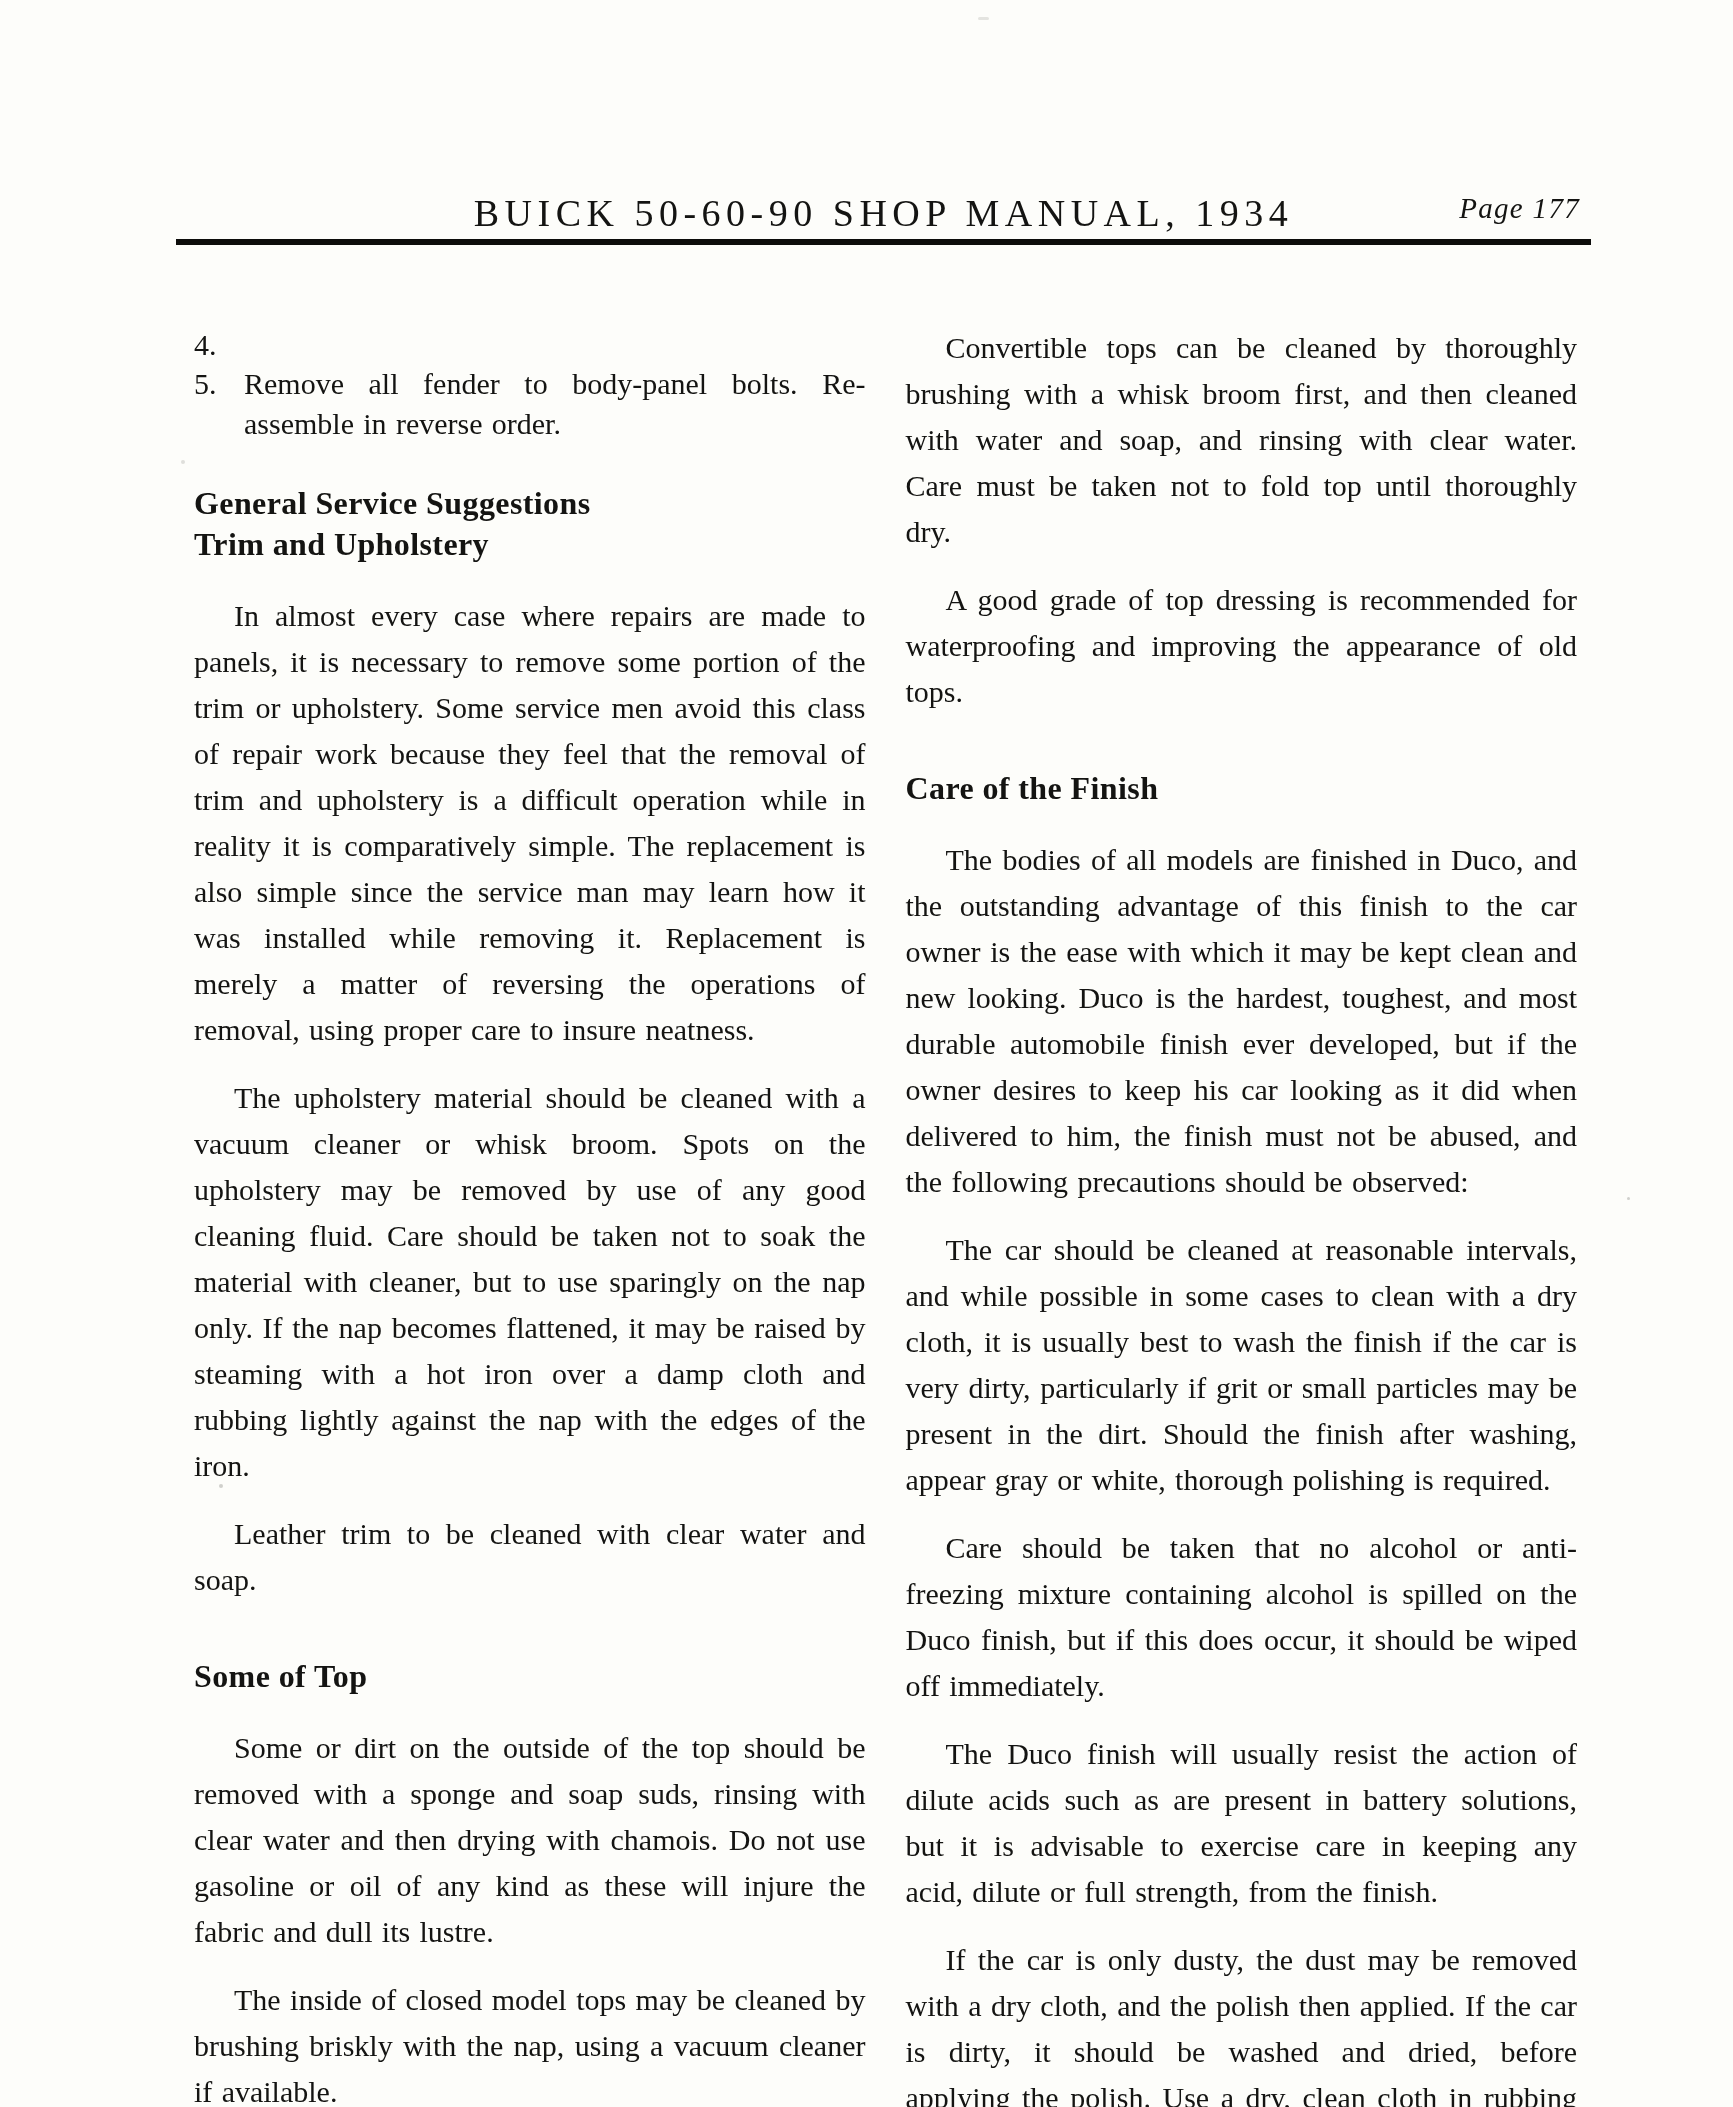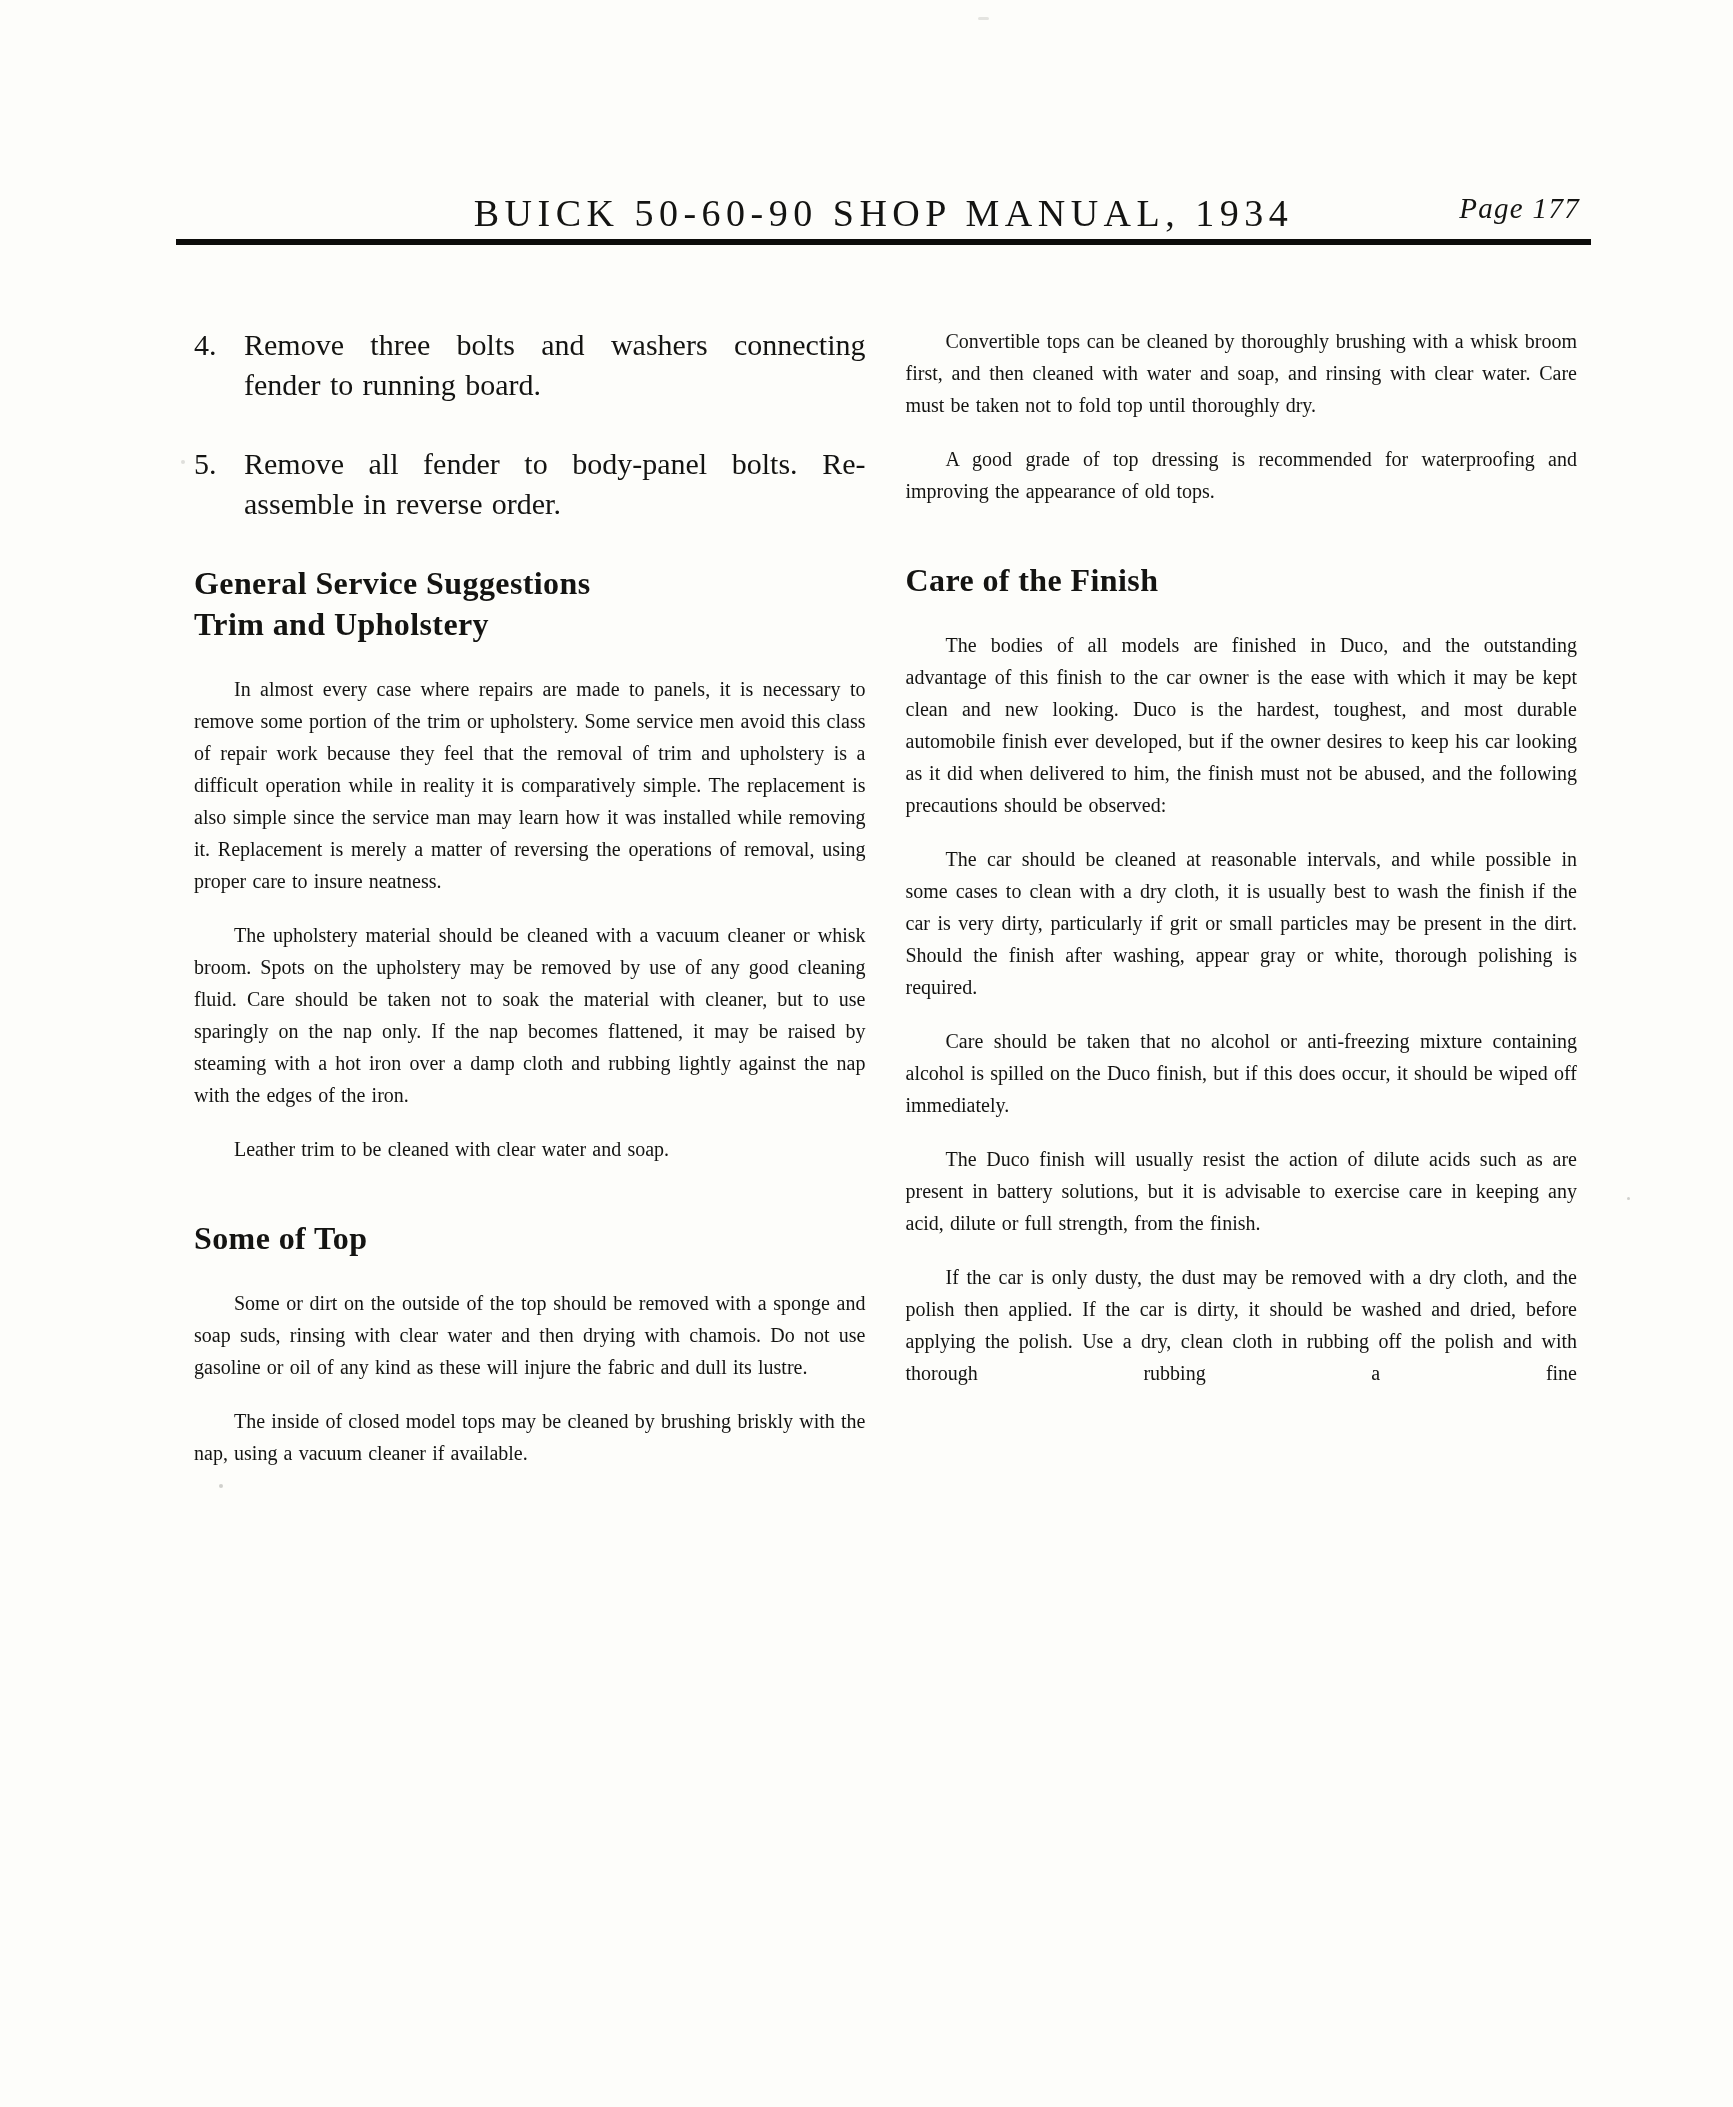--- a/index.html
+++ b/index.html
@@ -70,22 +70,22 @@
     right: 157px;
     display: grid;
     grid-template-columns: 1fr 1fr;
     column-gap: 40px;
   }
   .col { min-width: 0; }
 
   p, h2 { margin: 0; padding: 0; }
 
   .para {
-    font-size: 20px;
-    line-height: 32px;
+    font-size: 30px;
+    line-height: 46px;
     text-align: justify;
     text-indent: 40px;
     word-spacing: 0.06em;
     margin-bottom: 22px;
   }
   .para.continued { text-align-last: justify; margin-bottom: 12px; }
 
   .li {
     position: relative;
     font-size: 30px;
@@ -123,21 +123,20 @@
   </div>
 
   <div class="rule"></div>
 
   <div class="columns">
 
     <section class="col">
 
       <p class="li">
         <span class="num">4.</span>
-        <span>Remove three bolts and washers connecting fender to running board.</span>
       </p>
 
       <p class="li">
         <span class="num">5.</span>
         <span>Remove all fender to body-panel bolts. Re-assemble in reverse order.</span>
       </p>
 
       <h2 class="heading first">General Service Suggestions
 Trim and Upholstery</h2>
 

